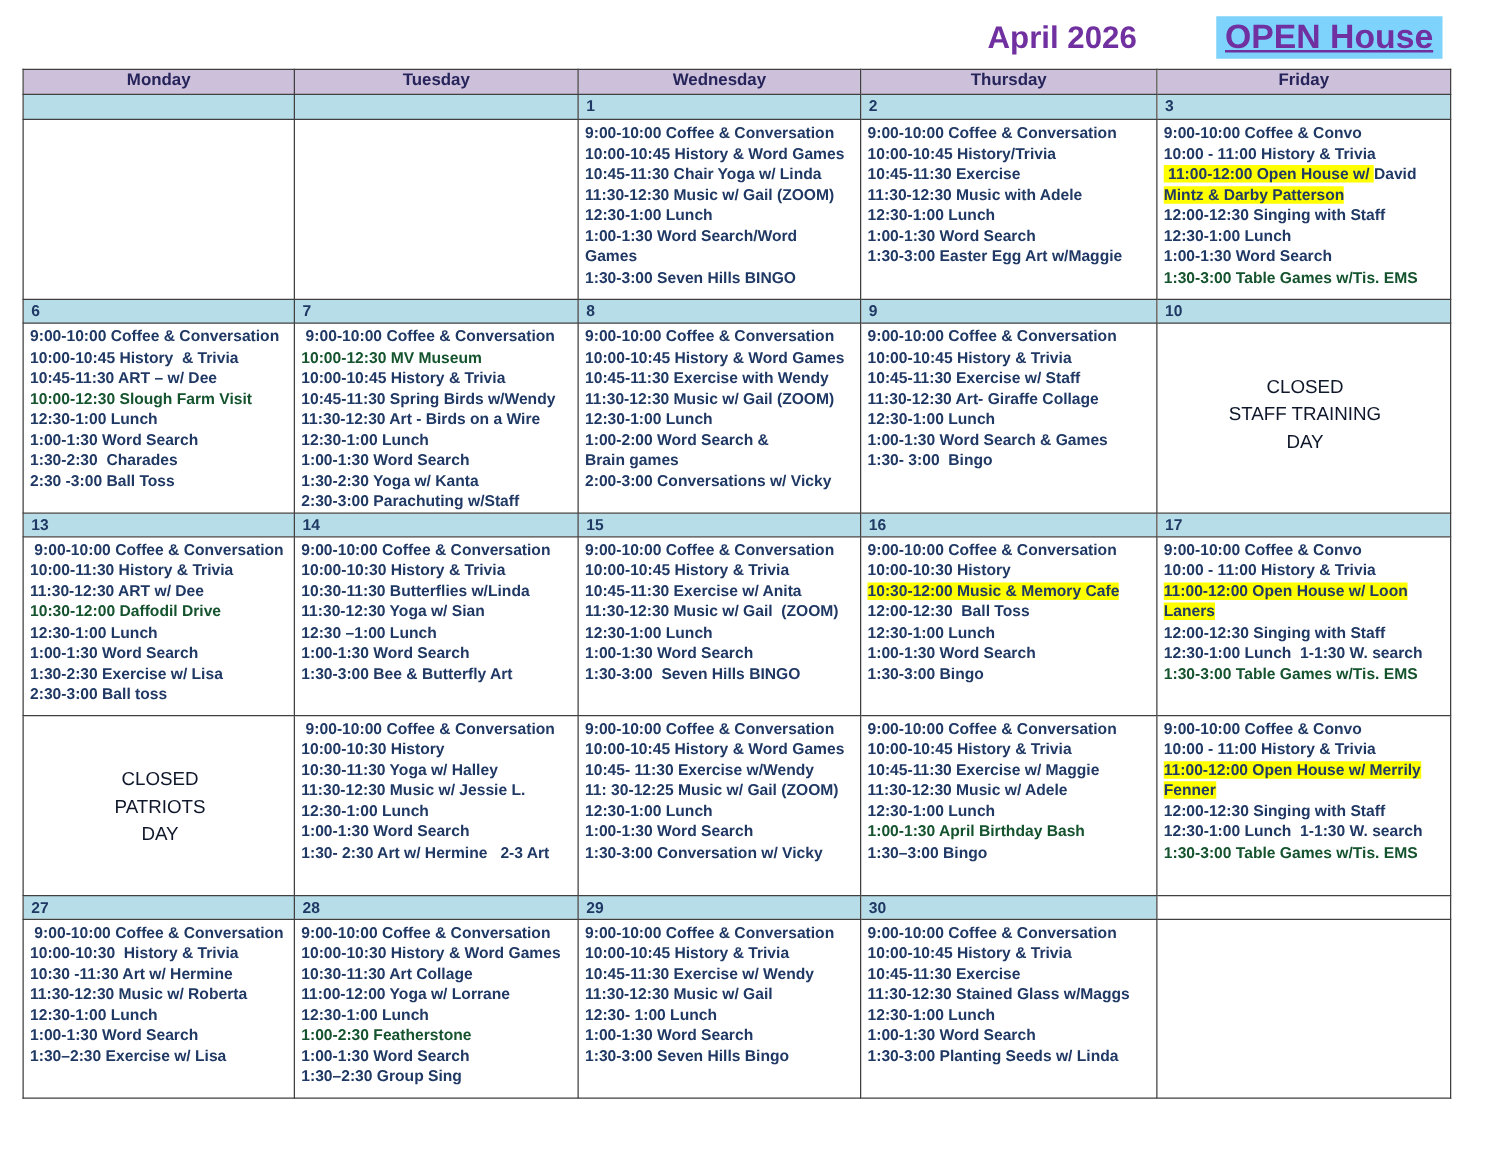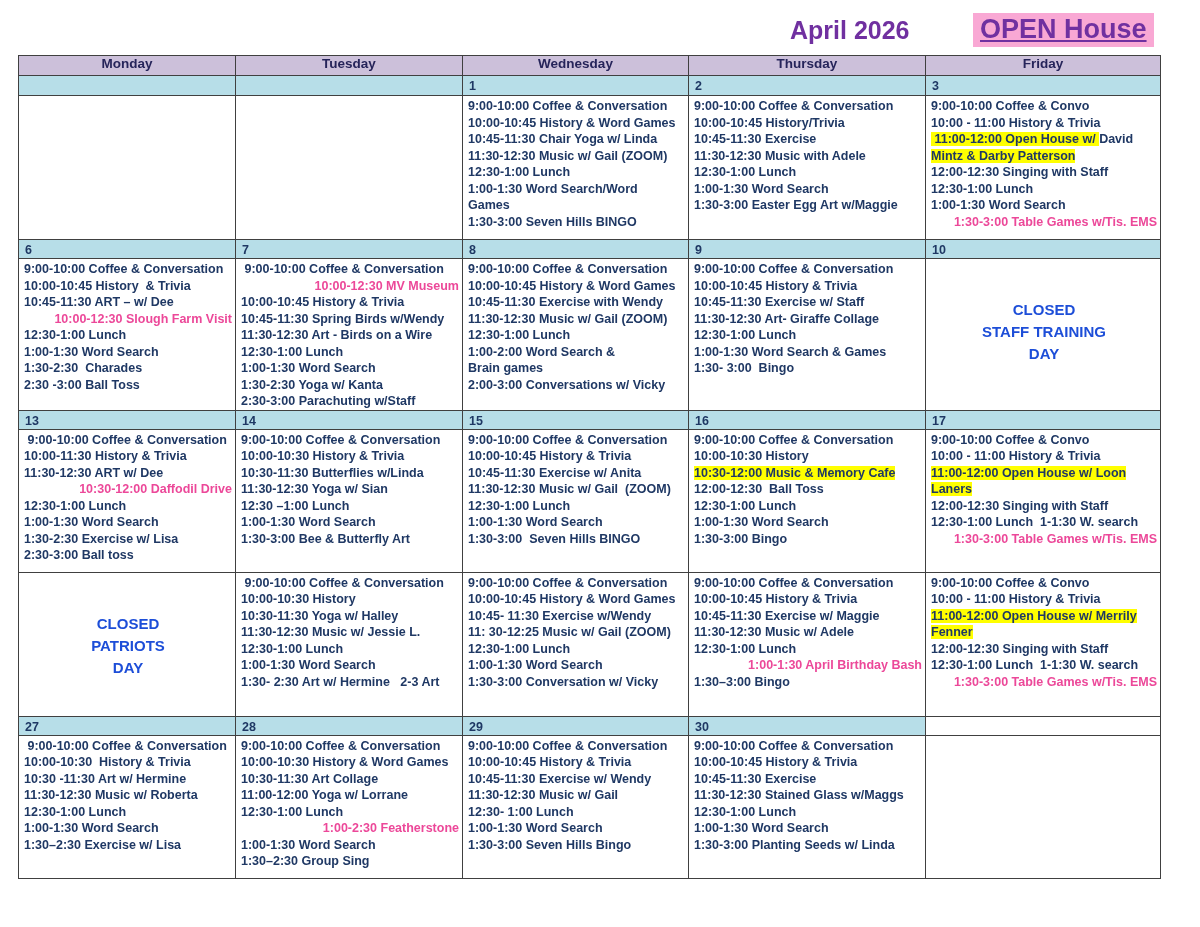--- a/index.html
+++ b/index.html
@@ -1,39 +1,39 @@
 <!DOCTYPE html>
 <html><head>
 <meta charset="utf-8">
 <style>
   html,body{margin:0;padding:0;background:#fff;}
   .page{position:relative;width:1200px;height:927px;background:#ffffff;overflow:hidden;
         font-family:"Liberation Sans", sans-serif;}
   .hdr-title{position:absolute;left:55px;top:16px;font-size:25px;font-weight:bold;color:#7030A0;}
   .hdr-month{position:absolute;left:768px;top:16px;font-size:25px;font-weight:bold;color:#7030A0;margin-left:22px;}
   .hdr-open{position:absolute;left:973px;top:13px;font-size:27px;font-weight:bold;color:#7030A0;
-            background:#f9a8d4;padding:1px 7px 2px 7px;text-decoration:underline;}
+            background:#7dd3fc;padding:1px 7px 2px 7px;text-decoration:underline;}
   table.cal{position:absolute;left:18px;top:55px;width:1142px;border-collapse:collapse;table-layout:fixed;}
   table.cal th, table.cal td{border:1px solid #404040;padding:0;vertical-align:top;overflow:hidden;}
   th.dayhdr{height:19px;background:#CCC0DA;color:#26245A;font-size:13.5px;font-weight:bold;
             text-align:center;vertical-align:middle;margin-left:20px;}
   tr.date-row td{height:17px;background:#B7DEE8;}
   tr.date-row.first td{height:19px;}
   tr.date-row td.noband{background:#ffffff;}
   .date-num{display:inline-block;padding:1px 0 0 6px;font-size:12.5px;font-weight:bold;color:#1F3864;}
   tr.content-row td{background:#ffffff;padding:2px 3px 0 5px;}
   tr.row-1 td{height:141px;}
   tr.row-2 td{height:147px;}
   tr.row-3 td{height:140px;}
   tr.row-4 td{height:141px;}
   tr.row-5 td{height:140px;}
   .event{white-space:pre-wrap;font-size:12.5px;line-height:16.5px;font-weight:bold;color:#1F3864;}
-  .event.red{color:#ec4899;text-align:right;}
+  .event.red{color:#14532d;}
   span.hl{background:#FFFF00;}
-  .closed{white-space:pre-line;text-align:center;color:#1d4ed8;font-weight:bold;
+  .closed{white-space:pre-line;text-align:center;color:#0f172a;font-weight:normal;
           font-size:15px;line-height:22px;padding-top:38px;}
 </style>
 </head>
 <body>
 
 <div class="page">
   <span class="hdr-month">April 2026</span>
   <span class="hdr-open">OPEN House</span>
 
   <table class="cal">

